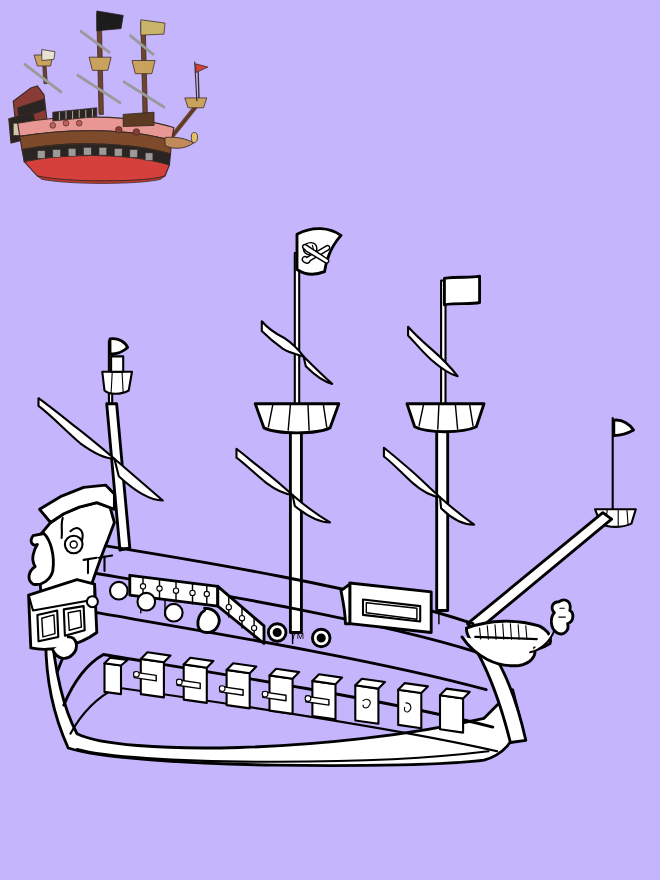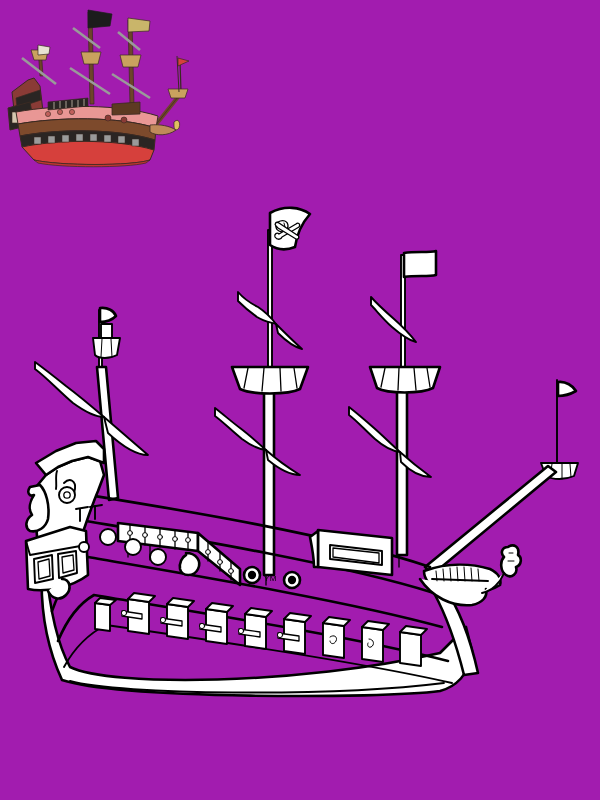--- a/index.html
+++ b/index.html
@@ -13,21 +13,21 @@
     height: 800px;
     position: relative;
     overflow: hidden;
     font-family: "Liberation Sans", sans-serif;
   }
   #page {
     position: absolute;
     left: 0; top: 0;
     width: 600px;
     height: 800px;
-    background: #a21caf;
+    background: #c4b5fd;
   }
   #thumb-wrap {
     position: absolute;
     left: 0px;
     top: 0px;
     width: 205px;
     height: 170px;
   }
   #line-wrap {
     position: absolute;

